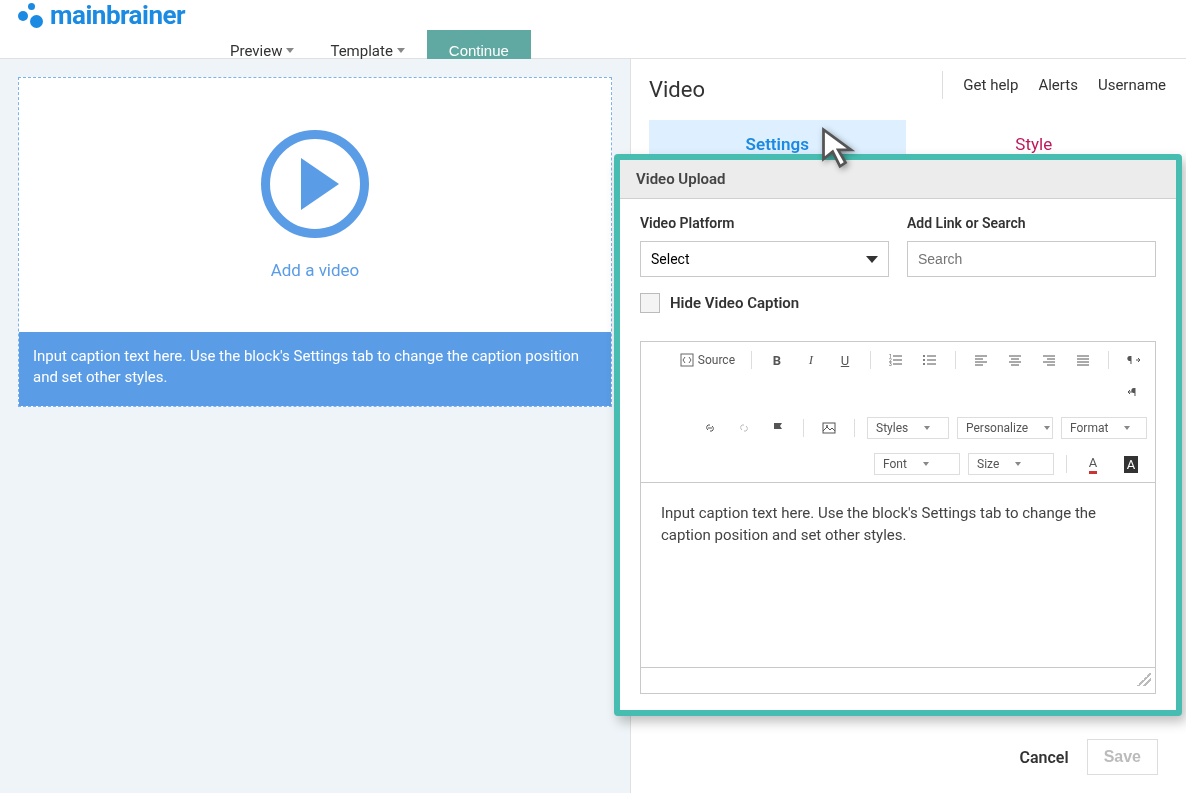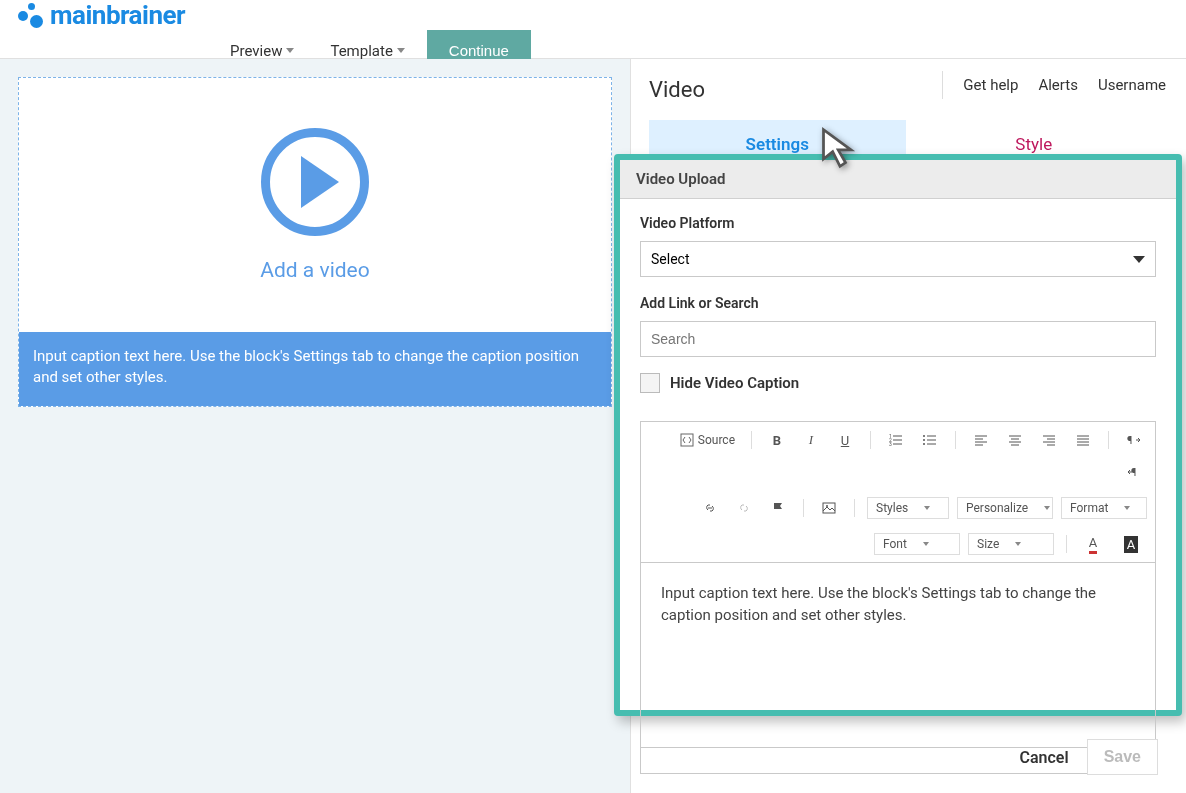--- a/index.html
+++ b/index.html
@@ -22,35 +22,35 @@
 .nav-right .divider { width: 1px; height: 28px; background: #ddd; }
 .nav-right-item { font-size: 15px; color: #333; cursor: pointer; display: flex; align-items: center; gap: 4px; }
 
 
 .main { display: flex; height: 734px; }
 .canvas { width: 631px; background: #eef4f7; padding: 18px; border-right: 1px solid #e0e0e0; }
 .video-block { border: 1px dashed #7db3e8; background: #fff; cursor: pointer; }
 .video-inner { height: 254px; display: flex; flex-direction: column; align-items: center; justify-content: center; }
 .play-circle { width: 108px; height: 108px; border: 9px solid #5a9ce6; border-radius: 50%; display: flex; align-items: center; justify-content: center; margin-bottom: 22px; }
 .play-triangle { width: 0; height: 0; border-left: 38px solid #5a9ce6; border-top: 26px solid transparent; border-bottom: 26px solid transparent; margin-left: 10px; }
-.add-video-text { color: #5a9ce6; font-size: 21px; }
+.add-video-text { color: #5a9ce6; font-size: 17px; }
 .caption-bar { background: #5a9ce6; color: #fff; padding: 14px 14px 18px; font-size: 15px; line-height: 1.4; }
 
 
 .panel { flex: 1; padding: 18px 24px 0 18px; position: relative; }
 .panel-title { font-size: 22px; font-weight: 400; color: #333; margin-bottom: 18px; }
 .tabs { display: flex; }
 .tab { flex: 1; text-align: center; padding: 14px; font-size: 17px; cursor: pointer; color: #be185d; }
 .tab.active { background: #def0ff; color: #1a8ae2; font-weight: 600; }
 
 
 .highlight { position: absolute; top: 154px; left: 614px; width: 568px; height: 562px; border: 6px solid #46bdb0; border-radius: 4px; background: #fff; box-shadow: 4px 6px 12px rgba(0,0,0,0.25); }
 .section-header { background: #ececec; border-bottom: 1px solid #d0d0d0; padding: 10px 16px; font-size: 15px; font-weight: 600; color: #444; }
 .section-body { padding: 16px 20px; }
-.field-row { display: flex; gap: 18px; margin-bottom: 16px; flex-direction: column; }
+.field-row { display: flex; gap: 18px; margin-bottom: 16px; }
 .field { flex: 1; }
 .field-label { font-size: 14px; font-weight: 600; color: #333; margin-bottom: 10px; display: block; }
 .select-box { width: 100%; height: 36px; border: 1px solid #c9c9c9; background: #fff; padding: 0 10px; display: flex; align-items: center; justify-content: space-between; cursor: pointer; font-size: 14px; }
 .select-box .caret2 { width: 0; height: 0; border-left: 6px solid transparent; border-right: 6px solid transparent; border-top: 7px solid #333; }
 .text-input { width: 100%; height: 36px; border: 1px solid #c9c9c9; padding: 0 10px; font-size: 14px; }
 .checkbox-row { display: flex; align-items: center; gap: 10px; margin-bottom: 28px; }
 .checkbox { width: 20px; height: 20px; border: 1px solid #bbb; background: #f4f4f4; }
 .checkbox-label { font-size: 15px; font-weight: 600; color: #333; }
 
 

